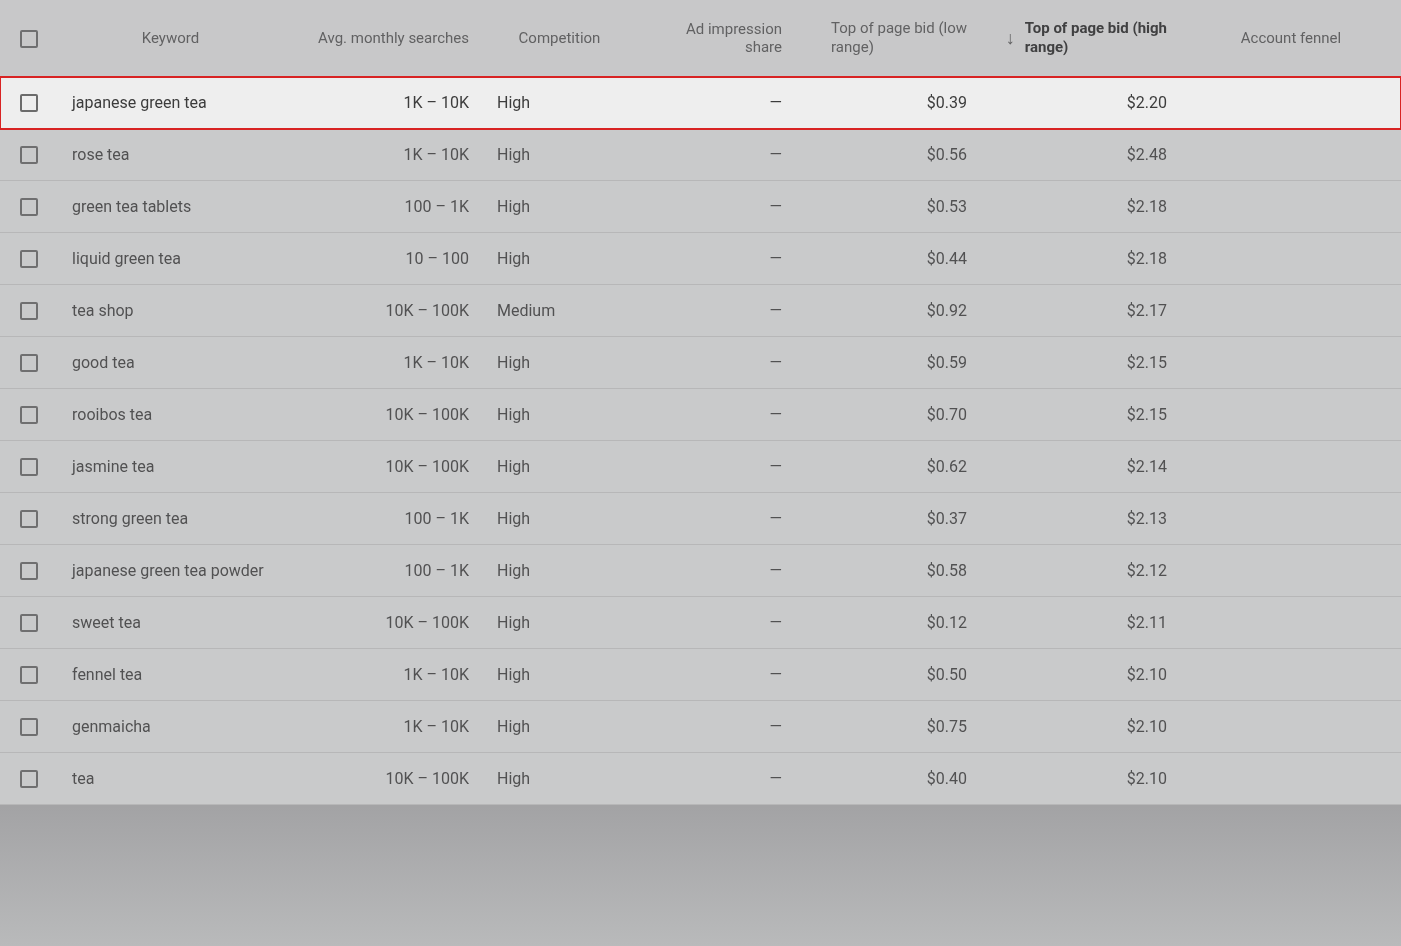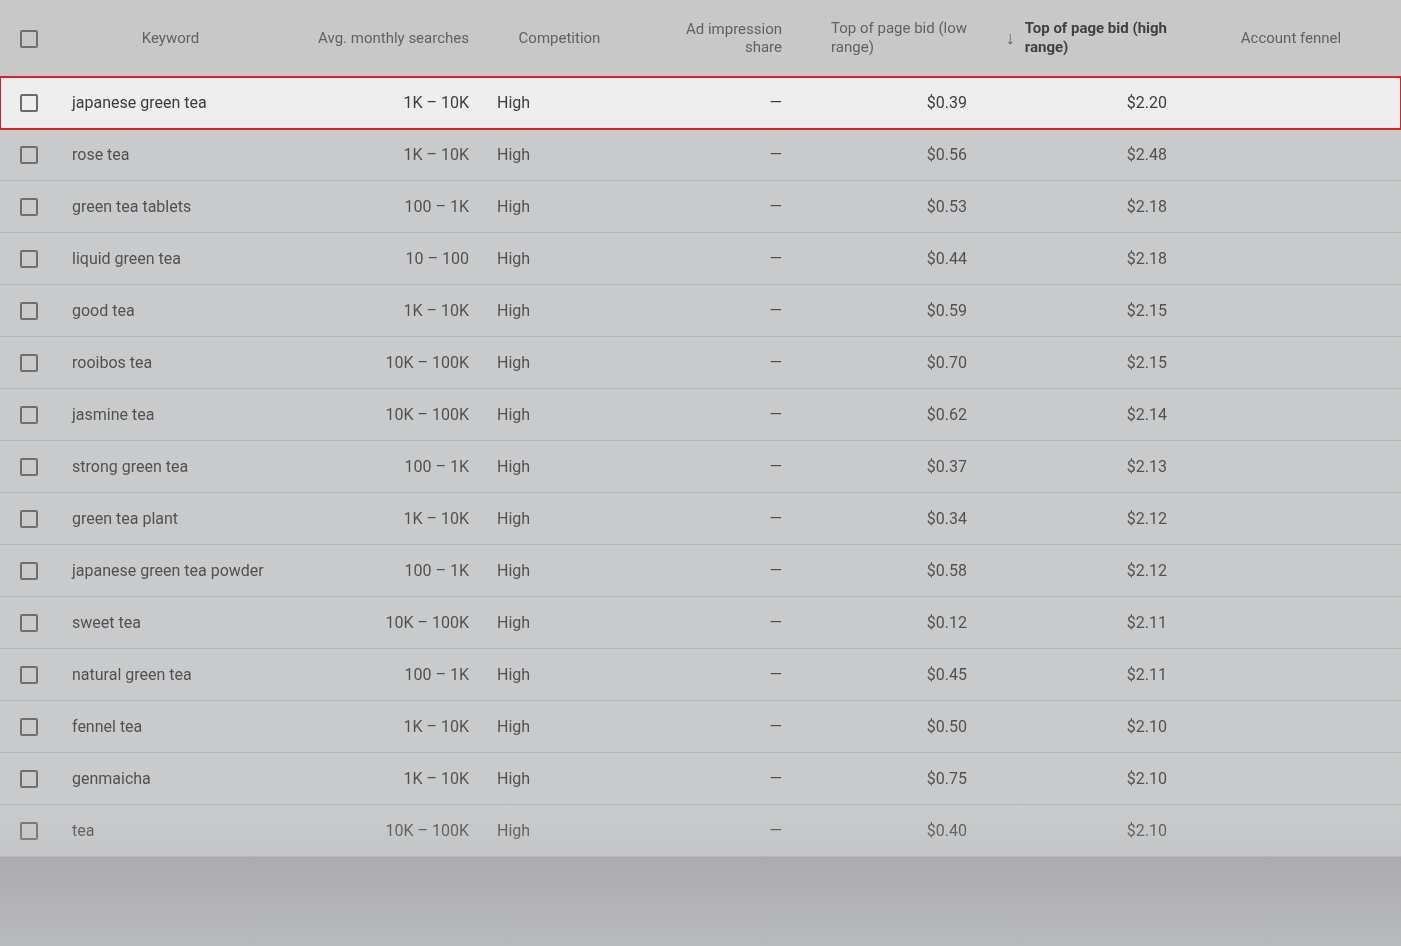--- a/index.html
+++ b/index.html
@@ -182,20 +182,30 @@
         <td>liquid green tea</td>
         <td class="num">10 – 100</td>
         <td>High</td>
         <td class="num">—</td>
         <td class="num">$0.44</td>
         <td class="num">$2.18</td>
         <td></td>
       </tr>
       <tr>
         <td class="checkbox-cell"><span class="chk"></span></td>
+        <td>tea shop</td>
+        <td class="num">10K – 100K</td>
+        <td>Medium</td>
+        <td class="num">—</td>
+        <td class="num">$0.92</td>
+        <td class="num">$2.17</td>
+        <td></td>
+      </tr>
+      <tr>
+        <td class="checkbox-cell"><span class="chk"></span></td>
         <td>good tea</td>
         <td class="num">1K – 10K</td>
         <td>High</td>
         <td class="num">—</td>
         <td class="num">$0.59</td>
         <td class="num">$2.15</td>
         <td></td>
       </tr>
       <tr>
         <td class="checkbox-cell"><span class="chk"></span></td>
@@ -222,55 +232,35 @@
         <td>strong green tea</td>
         <td class="num">100 – 1K</td>
         <td>High</td>
         <td class="num">—</td>
         <td class="num">$0.37</td>
         <td class="num">$2.13</td>
         <td></td>
       </tr>
       <tr>
         <td class="checkbox-cell"><span class="chk"></span></td>
-        <td>green tea plant</td>
-        <td class="num">1K – 10K</td>
-        <td>High</td>
-        <td class="num">—</td>
-        <td class="num">$0.34</td>
-        <td class="num">$2.12</td>
-        <td></td>
-      </tr>
-      <tr>
-        <td class="checkbox-cell"><span class="chk"></span></td>
         <td>japanese green tea powder</td>
         <td class="num">100 – 1K</td>
         <td>High</td>
         <td class="num">—</td>
         <td class="num">$0.58</td>
         <td class="num">$2.12</td>
         <td></td>
       </tr>
       <tr>
         <td class="checkbox-cell"><span class="chk"></span></td>
         <td>sweet tea</td>
         <td class="num">10K – 100K</td>
         <td>High</td>
         <td class="num">—</td>
         <td class="num">$0.12</td>
-        <td class="num">$2.11</td>
-        <td></td>
-      </tr>
-      <tr>
-        <td class="checkbox-cell"><span class="chk"></span></td>
-        <td>natural green tea</td>
-        <td class="num">100 – 1K</td>
-        <td>High</td>
-        <td class="num">—</td>
-        <td class="num">$0.45</td>
         <td class="num">$2.11</td>
         <td></td>
       </tr>
       <tr>
         <td class="checkbox-cell"><span class="chk"></span></td>
         <td>fennel tea</td>
         <td class="num">1K – 10K</td>
         <td>High</td>
         <td class="num">—</td>
         <td class="num">$0.50</td>

